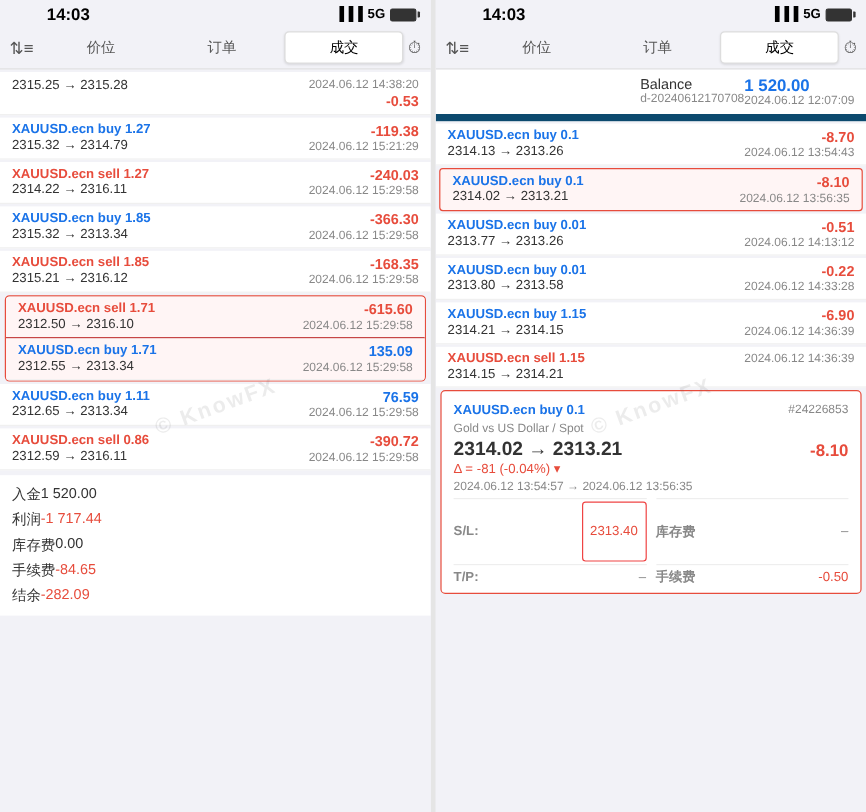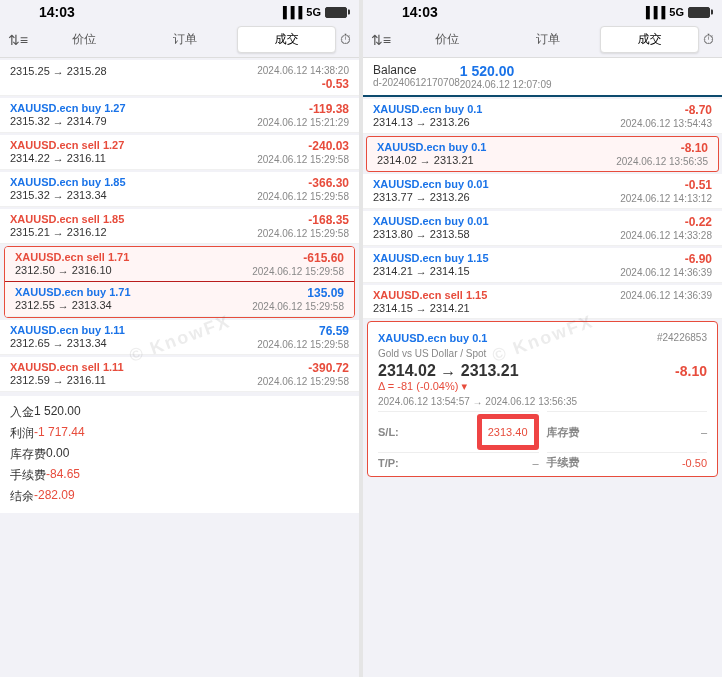--- a/index.html
+++ b/index.html
@@ -163,22 +163,22 @@
       font-size: 12px;
       padding: 2px 0;
       color: #333;
     }
     .summary-row .val-negative { color: #e74c3c; }
     
     .balance-row {
       background: #fff;
       padding: 5px 10px;
       display: flex;
-      justify-content: flex-start;
-      border-bottom: 2px solid #0c4a6e;
+      justify-content: flex-end;
+      border-bottom: 6px solid #0c4a6e;
       margin-bottom: 2px;
     }
     .balance-label {
       font-size: 12px;
       color: #333;
     }
     .balance-id {
       font-size: 10px;
       color: #888;
     }
@@ -253,23 +253,23 @@
       border-top: 1px solid #eee;
       padding-top: 2px;
     }
     .detail-field-label {
       color: #888;
       font-weight: bold;
     }
     .detail-field-value {
       color: #e74c3c;
       font-weight: 500;
-      border: 5px solid #ef4444;
+      border: 1px solid #ef4444;
       border-radius: 3px;
-      padding: 7px 6px;
+      padding: 18px 6px;
     }
     .detail-field-value.dash {
       color: #888;
       border: none;
       padding: 0;
     }
     .detail-field-value.negative {
       color: #e74c3c;
       border: none;
       padding: 0;
@@ -431,21 +431,21 @@
             <div class="trade-pnl positive">76.59</div>
             <div class="trade-datetime">2024.06.12 15:29:58</div>
           </div>
         </div>
       </div>
 
       <div class="trade-item">
         <div class="trade-row">
           <div class="trade-left">
             <div class="trade-symbol">
-              <span class="sell">XAUUSD.ecn sell 1.11</span>
+              <span class="sell">XAUUSD.ecn sell 0.86</span>
             </div>
             <div class="trade-price">2312.59 → 2316.11</div>
           </div>
           <div class="trade-right">
             <div class="trade-pnl negative">-390.72</div>
             <div class="trade-datetime">2024.06.12 15:29:58</div>
           </div>
         </div>
       </div>
 

